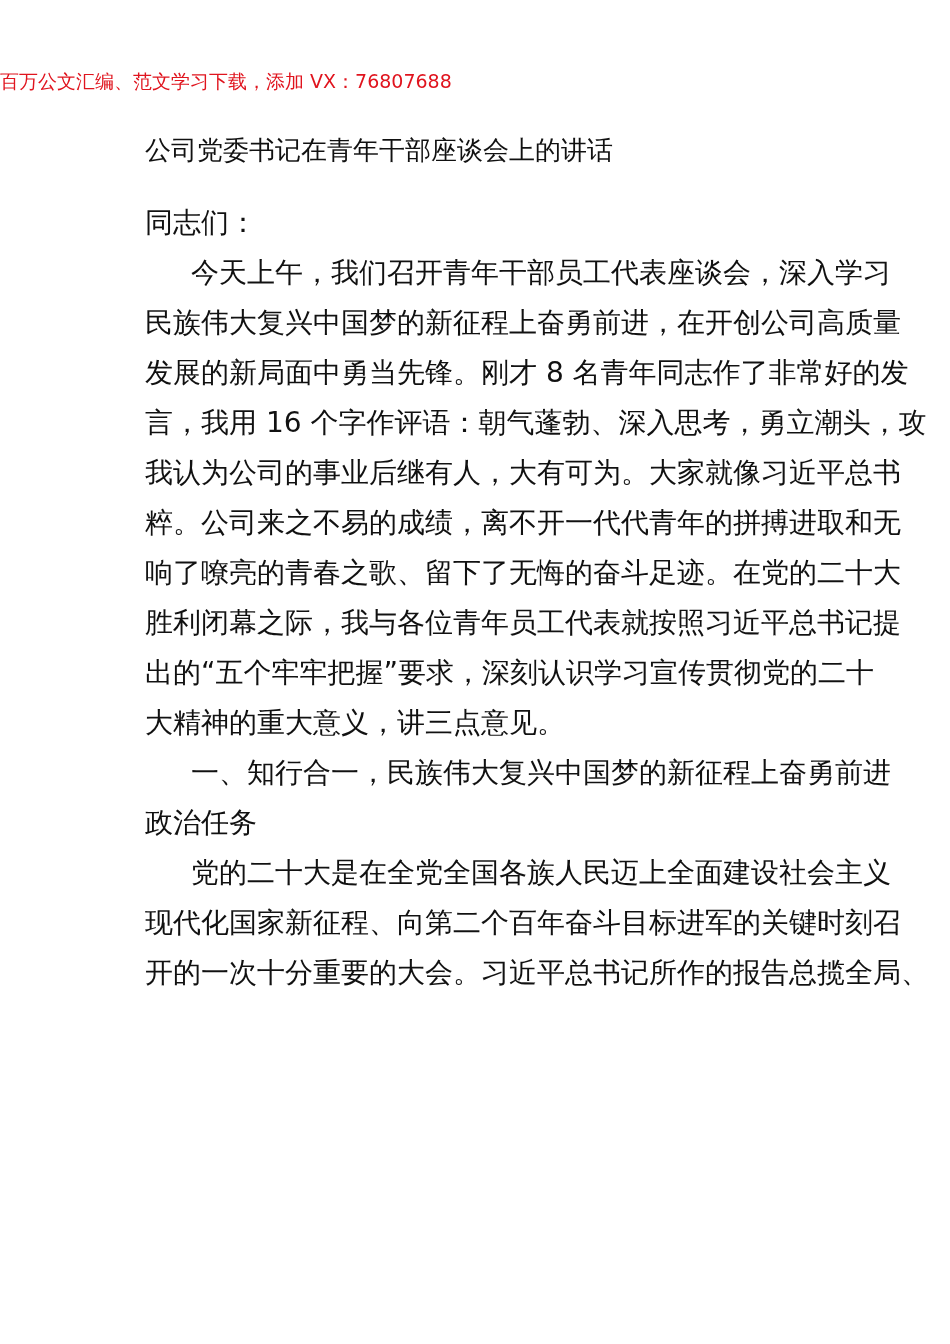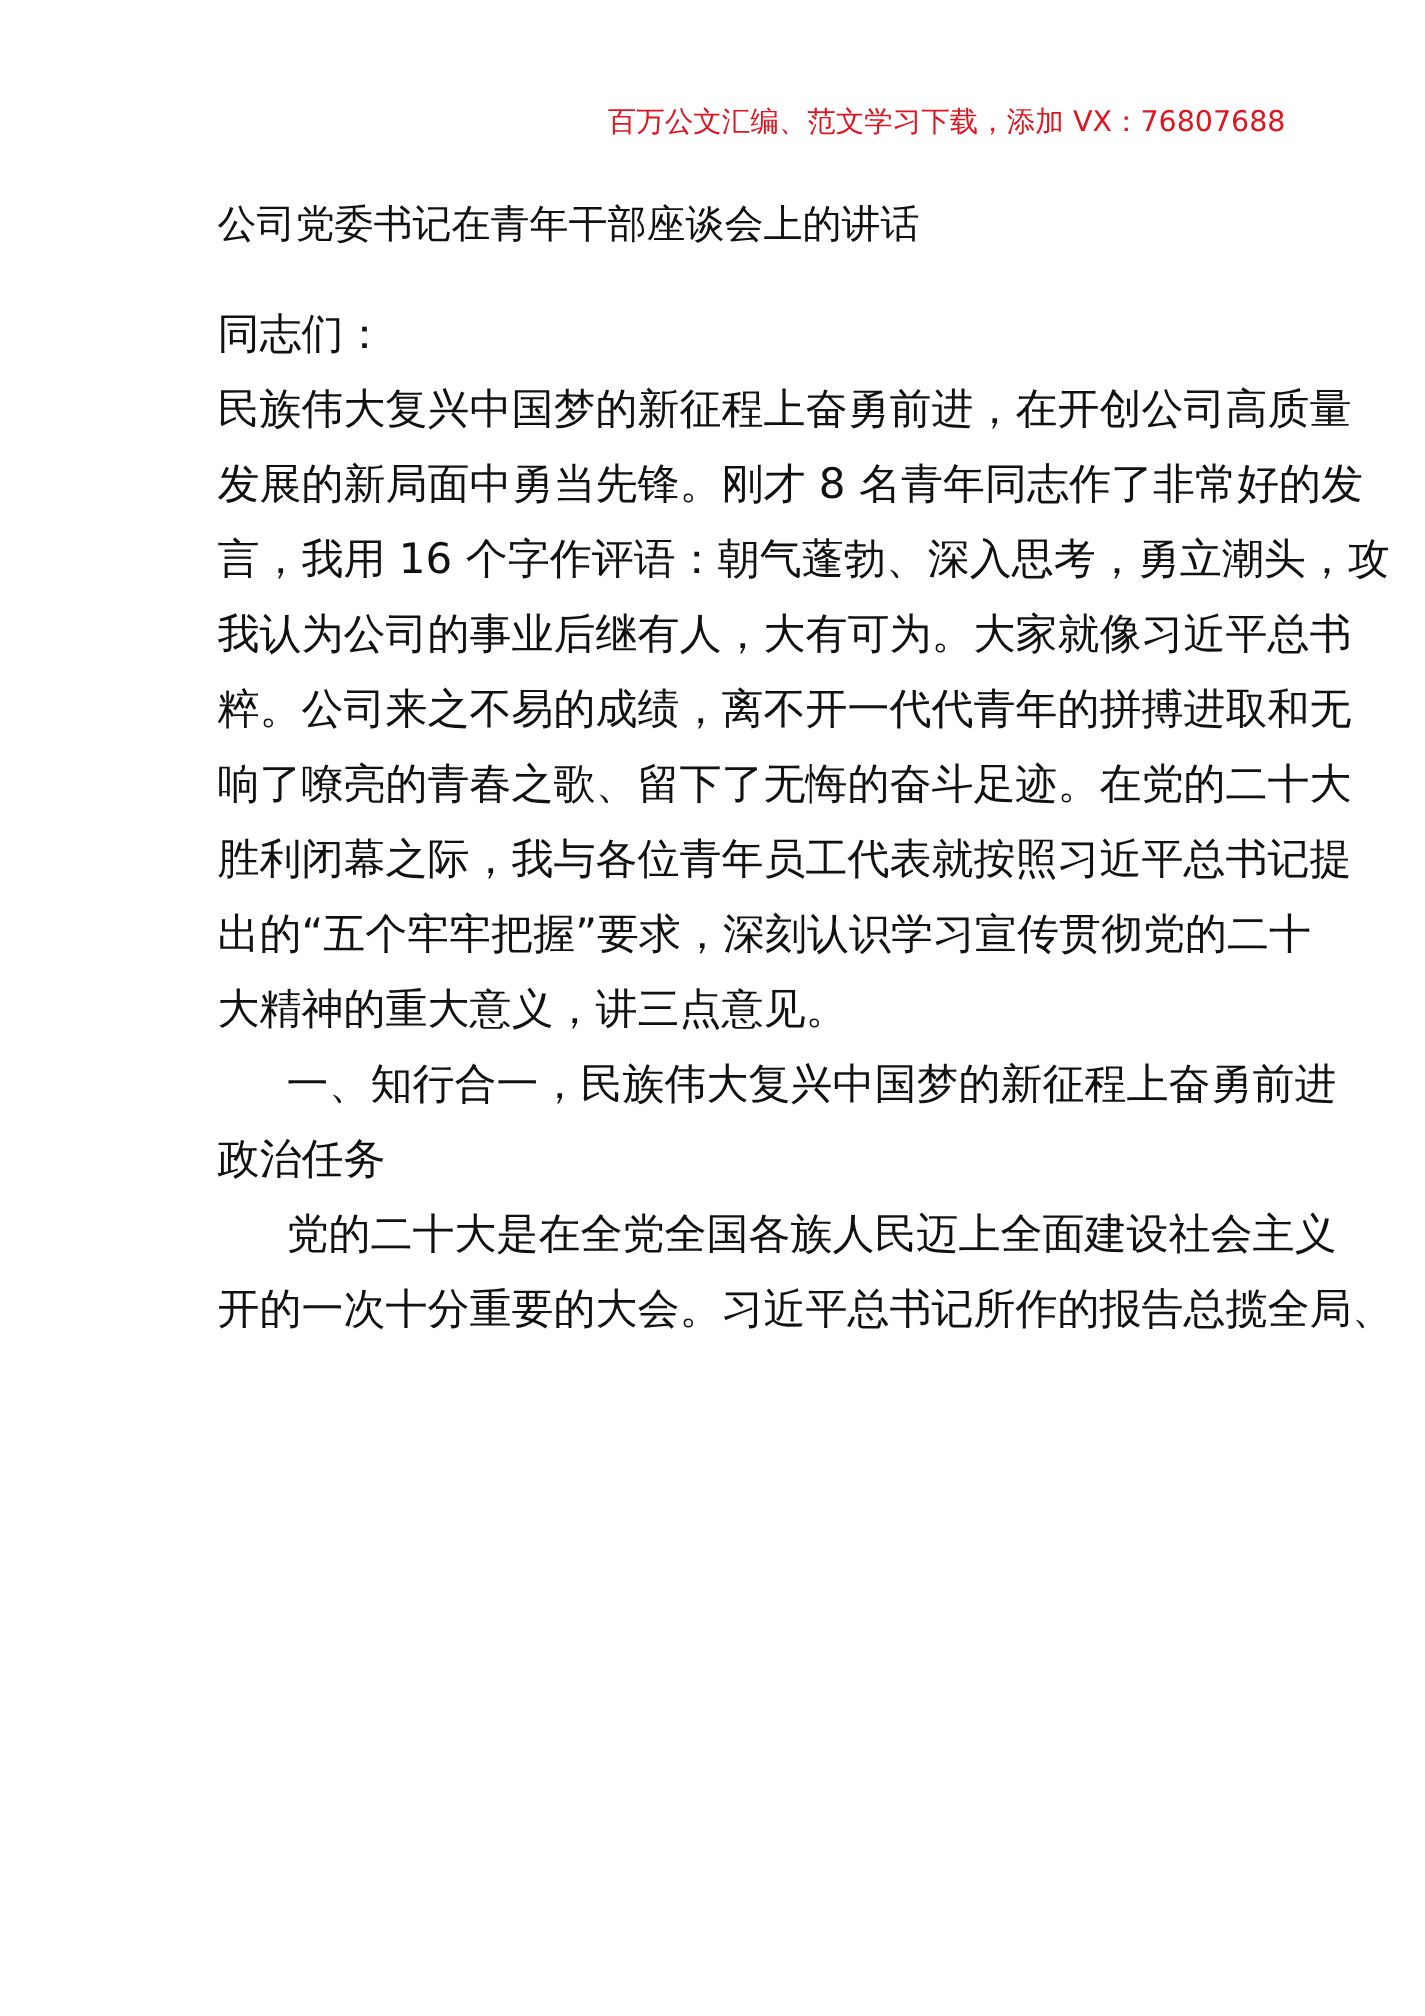--- a/index.html
+++ b/index.html
@@ -13,21 +13,21 @@
       position: relative;
       overflow: hidden;
       font-family: "DejaVu Sans", "Liberation Sans", sans-serif;
       color: #111111;
     }
     .watermark {
       position: absolute;
       top: 64px;
       left: 0;
       width: 857px;
-      text-align: right;
+      text-align: left;
       font-size: 19px;
       line-height: 34px;
       color: #e0141e;
       white-space: nowrap;
     }
     .doc-title {
       position: absolute;
       top: 130px;
       left: 145px;
       font-size: 26px;
@@ -64,28 +64,30 @@
 </head>
 <body>
 
 <div class="watermark">百万公文汇编、范文学习下载，添加 VX：76807688</div>
 
 <div class="doc-title">公司党委书记在青年干部座谈会上的讲话</div>
 
 <div class="body-text">
   <div class="line salutation">同志们：</div>
 
+  <div class="line indent">今天上午，我们召开青年干部员工代表座谈会，深入学习</div>
   <div class="line">民族伟大复兴中国梦的新征程上奋勇前进，在开创公司高质量</div>
   <div class="line">发展的新局面中勇当先锋。刚才 8 名青年同志作了非常好的发</div>
   <div class="line">言，我用 16 个字作评语：朝气蓬勃、深入思考，勇立潮头，攻</div>
   <div class="line">我认为公司的事业后继有人，大有可为。大家就像习近平总书</div>
   <div class="line">粹。公司来之不易的成绩，离不开一代代青年的拼搏进取和无</div>
   <div class="line">响了嘹亮的青春之歌、留下了无悔的奋斗足迹。在党的二十大</div>
   <div class="line">胜利闭幕之际，我与各位青年员工代表就按照习近平总书记提</div>
   <div class="line">出的“五个牢牢把握”要求，深刻认识学习宣传贯彻党的二十</div>
   <div class="line last">大精神的重大意义，讲三点意见。</div>
 
   <div class="line indent">一、知行合一，民族伟大复兴中国梦的新征程上奋勇前进</div>
   <div class="line last">政治任务</div>
 
   <div class="line indent">党的二十大是在全党全国各族人民迈上全面建设社会主义</div>
+  <div class="line">现代化国家新征程、向第二个百年奋斗目标进军的关键时刻召</div>
   <div class="line">开的一次十分重要的大会。习近平总书记所作的报告总揽全局、</div>
 </div>
 
 </body></html>

